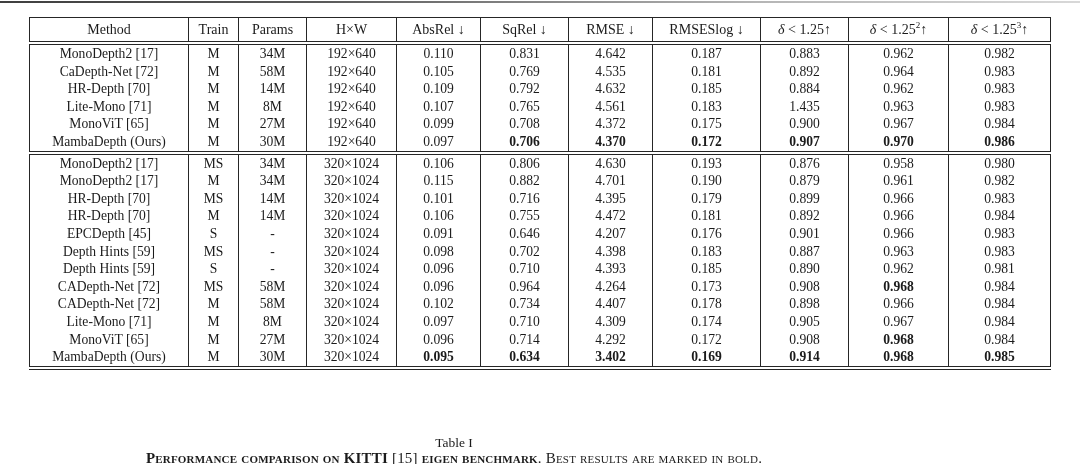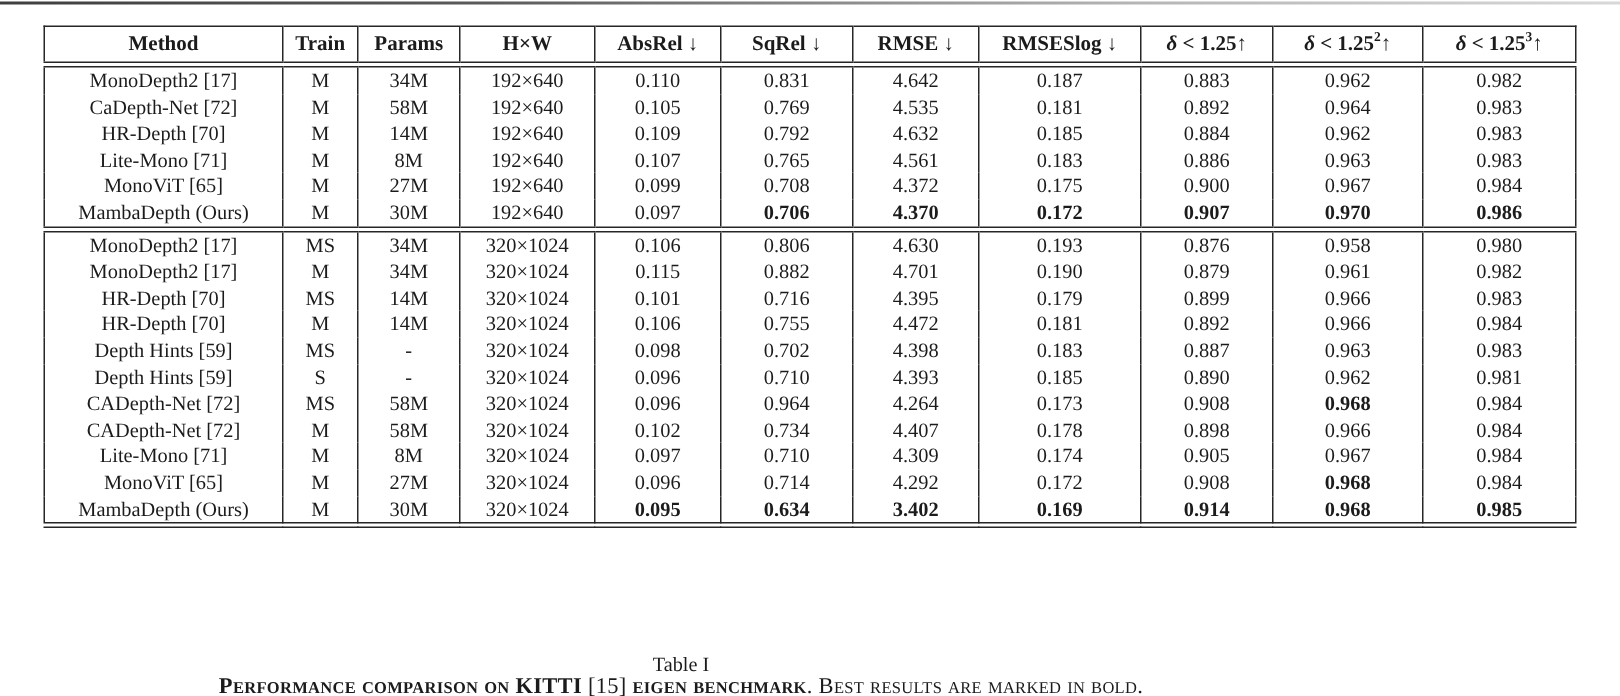--- a/index.html
+++ b/index.html
@@ -24,21 +24,21 @@
   col.c4{width:84px} col.c5{width:88px} col.c6{width:84px} col.c7{width:108px}
   col.c8{width:88px} col.c9{width:100px} col.c10{width:102px}
 
   th, td {
     text-align:center; padding:0; white-space:nowrap; overflow:hidden;
     border-left:1px solid #262626;
   }
   th:first-child, td:first-child { border-left:none; }
 
   th {
-    height:23px; font-size:14px; font-weight:bold;
+    height:23px; font-size:14px; font-weight:normal;
     border-bottom:4px double #262626;
   }
   th sup { font-size:9px; line-height:0; }
   .hp { font-style:italic; }
 
   td { height:17.6px; font-size:13.6px; line-height:1; }
   td.bold { font-weight:bold; }
   tr.block-first td { border-top:4px double #262626; }
 
   .caption { position:absolute; top:436px; left:0; width:908px; text-align:center; }
@@ -124,21 +124,21 @@
         </tr>
         <tr>
           <td>Lite-Mono [71]</td>
           <td>M</td>
           <td>8M</td>
           <td>192×640</td>
           <td>0.107</td>
           <td>0.765</td>
           <td>4.561</td>
           <td>0.183</td>
-          <td>0.886</td>
+          <td>1.435</td>
           <td>0.963</td>
           <td>0.983</td>
         </tr>
         <tr>
           <td>MonoViT [65]</td>
           <td>M</td>
           <td>27M</td>
           <td>192×640</td>
           <td>0.099</td>
           <td>0.708</td>
@@ -207,20 +207,33 @@
           <td>320×1024</td>
           <td>0.106</td>
           <td>0.755</td>
           <td>4.472</td>
           <td>0.181</td>
           <td>0.892</td>
           <td>0.966</td>
           <td>0.984</td>
         </tr>
         <tr>
+          <td>EPCDepth [45]</td>
+          <td>S</td>
+          <td>-</td>
+          <td>320×1024</td>
+          <td>0.091</td>
+          <td>0.646</td>
+          <td>4.207</td>
+          <td>0.176</td>
+          <td>0.901</td>
+          <td>0.966</td>
+          <td>0.983</td>
+        </tr>
+        <tr>
           <td>Depth Hints [59]</td>
           <td>MS</td>
           <td>-</td>
           <td>320×1024</td>
           <td>0.098</td>
           <td>0.702</td>
           <td>4.398</td>
           <td>0.183</td>
           <td>0.887</td>
           <td>0.963</td>

